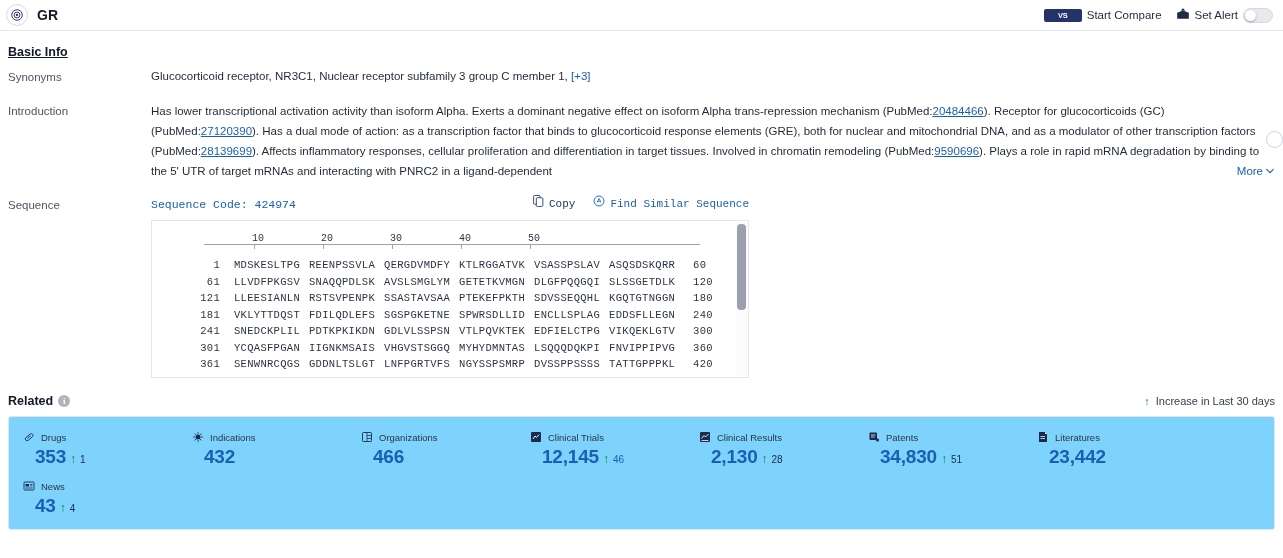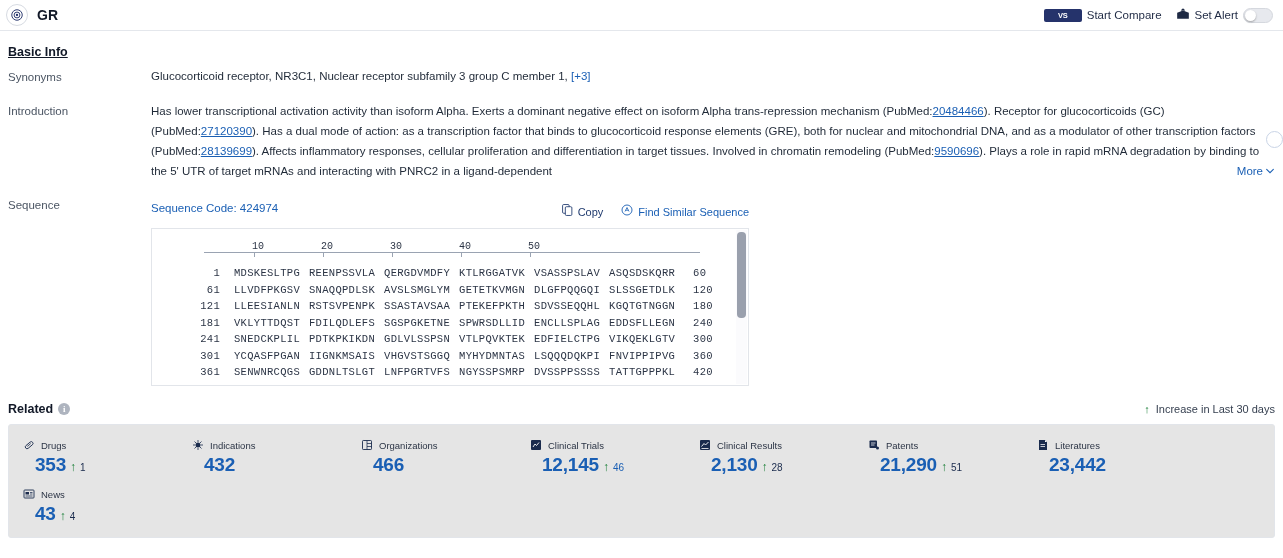--- a/index.html
+++ b/index.html
@@ -93,21 +93,21 @@
     position: absolute; right: -8px; top: 30px;
     width: 17px; height: 17px; border-radius: 50%;
     border: 1px solid #c9d4e6; background: #fff;
   }
 
   
   .seq-head {
     display: flex; align-items: center; gap: 10px;
   }
   .seq-code { color: #1a5fb4; font-size: 11.5px; cursor: pointer; }
-  .seq-tools { margin-left: auto; display: flex; align-items: flex-start; gap: 18px; margin-top: 8px; }
+  .seq-tools { margin-left: auto; display: flex; align-items: flex-start; gap: 18px; }
   .seq-tool {
     display: flex; align-items: center; gap: 5px;
     font-size: 11px; color: #1f3a6e; cursor: pointer; white-space: nowrap;
   }
   .seq-tool.link { color: #1a5fb4; }
 
   .seq-box {
     margin-top: 6px;
     width: 598px; height: 158px;
     border: 1px solid #e2e5ea;
@@ -173,21 +173,21 @@
     margin-left: 5px; font-family: "Liberation Serif", serif;
   }
   .legend {
     margin-left: auto; display: flex; align-items: center; gap: 6px;
     font-size: 11px; color: #374151;
   }
   .up-arrow { color: #1a7f37; font-size: 11px; font-weight: bold; }
 
   .cards {
     border: 1px solid #e2e5ea; border-radius: 3px;
-    background: #e5e5e5;
+    background: #7dd3fc;
     display: flex; flex-wrap: wrap;
     padding: 8px 0 6px 0;
   }
   .card {
     width: 169px; padding: 6px 0 6px 14px;
     cursor: pointer;
   }
   .card-head {
     display: flex; align-items: center; gap: 6px;
     font-size: 9.5px; color: #2b3445;
@@ -263,21 +263,21 @@
           </svg>
         </span>
         <span class="edge-circle"></span>
       </div>
     </div>
   </div>
 
   <div class="row" style="margin-top:14px;">
     <div class="row-label">Sequence</div>
     <div class="row-body">
-      <div class="seq-head" style="width:598px;">
+      <div class="seq-head" style="width:598px;font-family:Liberation Mono, monospace;">
         <span class="seq-code">Sequence Code: 424974</span>
         <div class="seq-tools">
           <span class="seq-tool">
             <span>
               <svg width="11" height="12" viewBox="0 0 20 22" aria-hidden="true">
                 <rect x="1" y="1" width="12" height="16" rx="2" fill="none" stroke="#1f3a6e" stroke-width="1.6"></rect>
                 <rect x="6" y="5" width="12" height="16" rx="2" fill="#fff" stroke="#1f3a6e" stroke-width="1.6"></rect>
               </svg>
             </span>
             <span>Copy</span>
@@ -514,21 +514,21 @@
           <svg width="12" height="12" viewBox="0 0 24 24" aria-hidden="true">
             <rect x="3" y="3" width="15" height="15" rx="1.5" fill="#1a2b4d"></rect>
             <line x1="6" y1="8" x2="15" y2="8" stroke="#fff" stroke-width="1.5"></line>
             <line x1="6" y1="12" x2="13" y2="12" stroke="#fff" stroke-width="1.5"></line>
             <circle cx="19" cy="18" r="3" fill="#1a2b4d"></circle>
           </svg>
         </span>
         <span>Patents</span>
       </div>
       <div class="card-value">
-        <span class="card-num">21,290</span>
+        <span class="card-num">34,830</span>
         <span class="card-delta-arrow">↑</span>
         <span class="card-delta">51</span>
       </div>
     </div>
 
     <div class="card">
       <div class="card-head">
         <span class="card-icon">
           <svg width="12" height="12" viewBox="0 0 24 24" aria-hidden="true">
             <path d="M4 2 H16 L20 6 V22 H4 Z" fill="#1a2b4d"></path>

